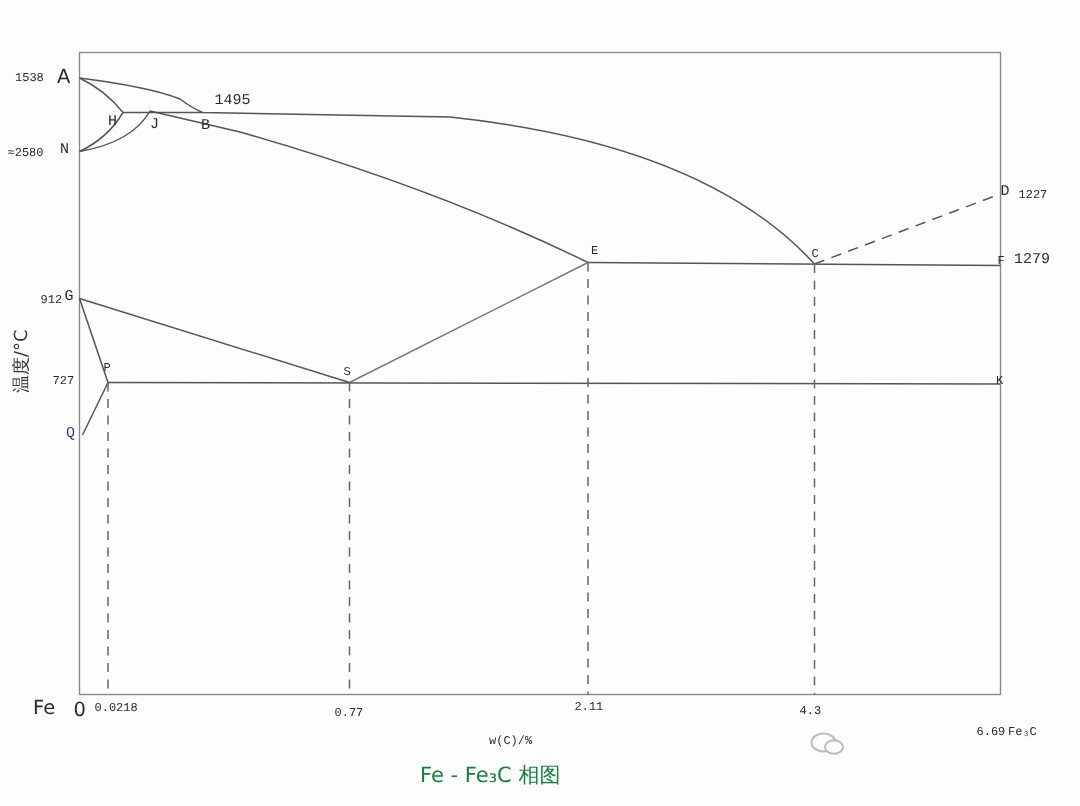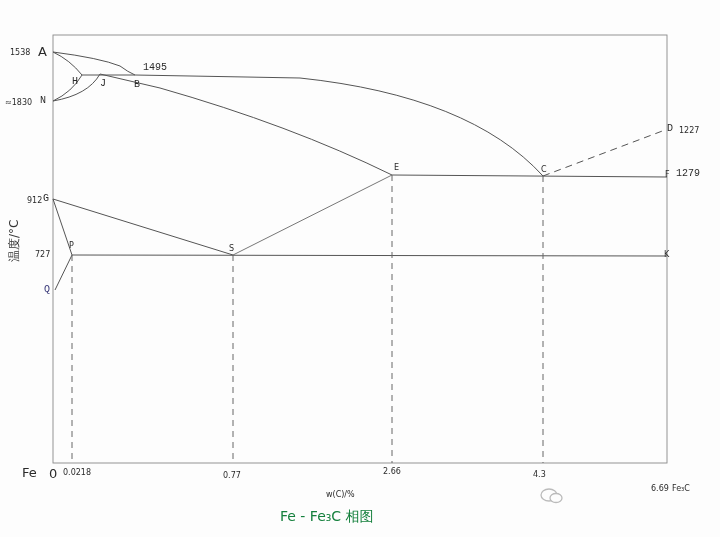--- a/index.html
+++ b/index.html
@@ -1,19 +1,19 @@
 <!DOCTYPE html>
 <html><head>
 <meta charset="utf-8">
 <style>
   html, body { margin:0; padding:0; background:#fdfdfd; }
   body { width:720px; height:537px; position:relative; overflow:hidden; font-family:"DejaVu Sans", sans-serif; }
   #diagram { position:absolute; left:0; top:0; width:720px; height:537px; }
   .lbl { position:absolute; color:#2a2a2a; white-space:nowrap; font-family:"DejaVu Sans", sans-serif; }
-  .small { font-size:8px; }
+  .small { font-size:8px;font-family:Liberation Mono, monospace; }
   .med { font-size:10px;font-family:Liberation Mono, monospace; }
   .big { font-size:13px; }
   .title { font-size:14px; color:#15803d; }
   .watermark { position:absolute; left:540px; top:488px; color:#b8b8b8; font-size:15px; letter-spacing:1px; display:flex; align-items:center; gap:6px; }
   .wm-icon { width:24px; height:16px; }
   .ylabel { position:absolute; left:6px; top:262px; transform:rotate(-90deg); transform-origin:left top; font-size:12px; color:#333; }
 </style>
 </head>
 <body>
 
@@ -53,21 +53,21 @@
       <path d="M233,255 L233,463"></path>
       <path d="M392,175 L392,463"></path>
       <path d="M543,176 L543,463"></path>
     </g>
   </g>
 </svg>
 
 <span class="lbl big" style="left:38px;top:44px">A</span>
 <span class="lbl small" style="left:10px;top:48px">1538</span>
 <span class="lbl med" style="left:40px;top:95px">N</span>
-<span class="lbl small" style="left:5px;top:98px">≈1830</span>
+<span class="lbl small" style="left:5px;top:98px">≈2580</span>
 <span class="lbl med" style="left:72px;top:76px">H</span>
 <span class="lbl med" style="left:100px;top:78px">J</span>
 <span class="lbl med" style="left:134px;top:79px">B</span>
 <span class="lbl med" style="left:143px;top:62px">1495</span>
 
 <span class="lbl med" style="left:667px;top:123px">D</span>
 <span class="lbl small" style="left:679px;top:126px">1227</span>
 <span class="lbl small" style="left:541px;top:165px">C</span>
 <span class="lbl small" style="left:394px;top:163px">E</span>
 <span class="lbl small" style="left:665px;top:170px">F</span>
@@ -78,21 +78,21 @@
 <span class="lbl small" style="left:69px;top:241px">P</span>
 <span class="lbl small" style="left:35px;top:250px">727</span>
 <span class="lbl small" style="left:229px;top:244px">S</span>
 <span class="lbl small" style="left:664px;top:250px">K</span>
 <span class="lbl med" style="left:44px;top:284px;color:#3a3a7a">Q</span>
 
 <span class="ylabel">温度/°C</span>
 <span class="lbl big" style="left:49px;top:466px">0</span>
 <span class="lbl small" style="left:63px;top:468px">0.0218</span>
 <span class="lbl small" style="left:223px;top:471px">0.77</span>
-<span class="lbl small" style="left:383px;top:467px">2.66</span>
+<span class="lbl small" style="left:383px;top:467px">2.11</span>
 <span class="lbl small" style="left:533px;top:470px">4.3</span>
 <span class="lbl small" style="left:651px;top:484px">6.69</span>
 <span class="lbl big" style="left:22px;top:465px">Fe</span>
 <span class="lbl small" style="left:672px;top:484px">Fe₃C</span>
 <span class="lbl small" style="left:326px;top:490px">w(C)/%</span>
 
 <span class="lbl title" style="left:280px;top:508px">Fe - Fe₃C 相图</span>
 
 <div class="watermark">
   <svg class="wm-icon" viewBox="0 0 24 16">

